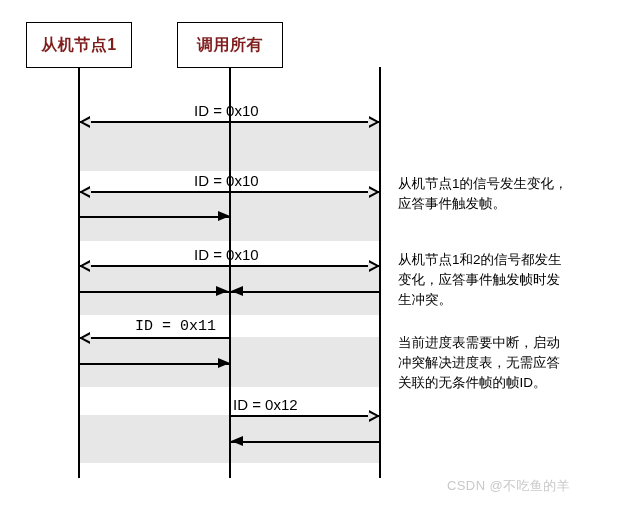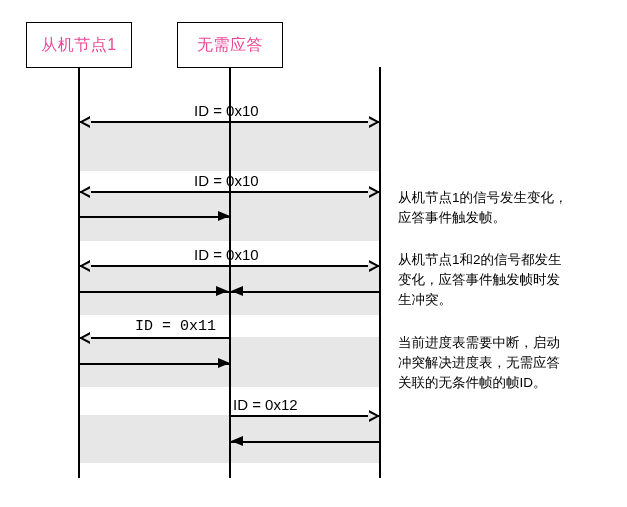--- a/index.html
+++ b/index.html
@@ -11,23 +11,24 @@
     position:relative;
   }
   #stage{position:absolute;left:0;top:0;width:627px;height:507px;}
 
   
   .node-box{
     position:absolute;
     border:1.6px solid #000;
     background:#fff;
     display:flex;align-items:center;justify-content:center;
-    font-size:16px;color:#ec4899;
+    font-size:16px;color:#7f1d1d;
     letter-spacing:0.5px;
     box-sizing:border-box;
+    font-weight:bold;
   }
 
   
   .lifeline{
     position:absolute;
     width:1.6px;
     background:#000;
   }
 
   
@@ -119,21 +120,21 @@
   <div class="band" style="left:79px;top:191px;width:301px;height:50px;"></div>
   <div class="band" style="left:79px;top:265px;width:301px;height:50px;"></div>
   <div class="band" style="left:79px;top:337px;width:301px;height:50px;"></div>
   <div class="band" style="left:79px;top:415px;width:301px;height:48px;"></div>
 
   <div class="lifeline" style="left:78.2px;top:67px;height:411px;"></div>
   <div class="lifeline" style="left:229.2px;top:67px;height:411px;"></div>
   <div class="lifeline" style="left:379.2px;top:67px;height:411px;"></div>
 
   <div class="node-box" style="left:26px;top:22px;width:106px;height:46px;">从机节点1</div>
-  <div class="node-box" style="left:177px;top:22px;width:106px;height:46px;">无需应答</div>
+  <div class="node-box" style="left:177px;top:22px;width:106px;height:46px;">调用所有</div>
 
   <div class="msg-label" style="left:194px;top:103px;">ID = 0x10</div>
   <div class="msg" style="left:79px;top:121px;width:301px;"></div>
   <div class="head-open-l on-band" style="left:79px;top:115.7px;"></div>
   <div class="head-open-r on-band" style="left:369px;top:115.7px;"></div>
 
   <div class="msg-label" style="left:194px;top:173px;">ID = 0x10</div>
   <div class="msg" style="left:79px;top:191px;width:301px;"></div>
   <div class="head-open-l on-band" style="left:79px;top:185.7px;"></div>
   <div class="head-open-r on-band" style="left:369px;top:185.7px;"></div>
@@ -159,23 +160,24 @@
   <div class="msg" style="left:79px;top:363px;width:151px;"></div>
   <div class="head-solid-r" style="left:218px;top:358.2px;"></div>
 
   <div class="msg-label" style="left:233px;top:397px;">ID = 0x12</div>
   <div class="msg" style="left:230px;top:415px;width:150px;"></div>
   <div class="head-open-r on-band" style="left:369px;top:409.7px;"></div>
 
   <div class="msg" style="left:230px;top:441px;width:150px;"></div>
   <div class="head-solid-l" style="left:231px;top:436.2px;"></div>
 
-  <div class="note" style="left:398px;top:188px;">从机节点1的信号发生变化，
+  <div class="note" style="left:398px;top:174px;">从机节点1的信号发生变化，
 应答事件触发帧。</div>
   <div class="note" style="left:398px;top:250px;">从机节点1和2的信号都发生
 变化，应答事件触发帧时发
 生冲突。</div>
   <div class="note" style="left:398px;top:333px;">当前进度表需要中断，启动
 冲突解决进度表，无需应答
 关联的无条件帧的帧ID。</div>
 
+  <div class="watermark" style="left:447px;top:477px;">CSDN @不吃鱼的羊</div>
 
 </div>
 
 </body></html>

